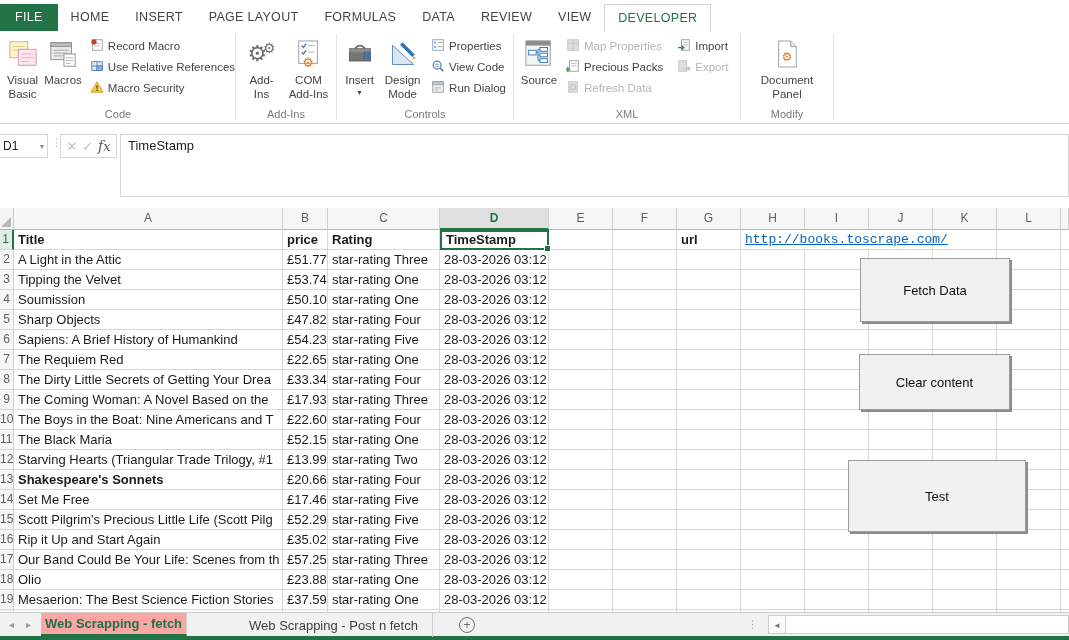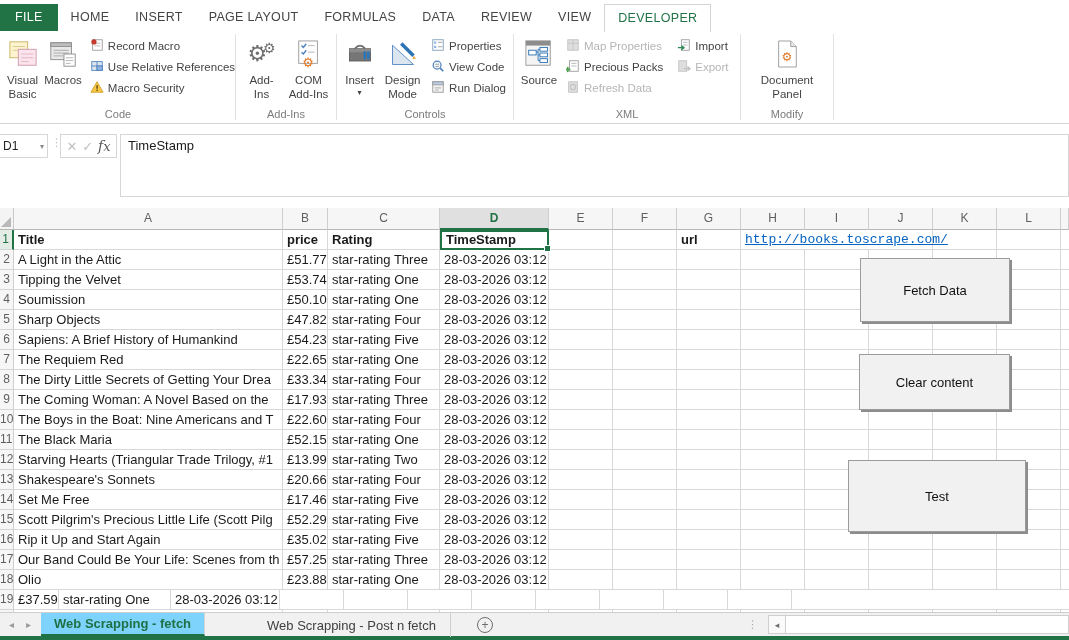--- a/index.html
+++ b/index.html
@@ -58,21 +58,21 @@
   .cell.selcell:after{ content:""; position:absolute; right:-4px; bottom:-4px; width:5px; height:5px; background:#217346; border:1px solid #fff; }
   .cell.linkcell{ overflow:visible; position:relative; z-index:3; color:#0563C1; text-decoration:underline; font-weight:normal;font-family:Liberation Mono, monospace; }
   .cell-filler{ flex:1; border-bottom:1px solid #d8d8d8; }
 
   
   .formbtn{ position:absolute; background:#f1f1f1; border:1px solid #9c9c9c; box-shadow:2px 2px 0 0 #8c8c8c; display:flex; align-items:center; justify-content:center; font-size:13px; color:#111; z-index:10; }
 
   
   .sheetbar{ height:24px; background:#f1f1f1; border-top:1px solid #cfcfcf; display:flex; align-items:stretch; font-size:13px; }
   .nav-arrows{ display:flex; align-items:center; gap:12px; padding:0 10px 0 9px; color:#9b9b9b; font-size:10px; }
-  .stab-active{ background:#7dd3fc; color:#1f7145; font-weight:bold; padding:0 13px; display:flex; align-items:center; border-bottom:2px solid #1f7145; border-right:1px solid #d4d4d4; white-space:nowrap; }
+  .stab-active{ background:#fca5a5; color:#1f7145; font-weight:bold; padding:0 4px; display:flex; align-items:center; border-bottom:2px solid #1f7145; border-right:1px solid #d4d4d4; white-space:nowrap; }
   .stab{ color:#3f3f3f; padding:12px 14px; display:flex; align-items:center; border-right:1px solid #cfcfcf; white-space:nowrap;margin-left:48px; }
   .newsheet{ width:16px; height:16px; border:1px solid #6e6e6e; border-radius:50%; color:#6e6e6e; font-size:12px; line-height:14px; text-align:center; align-self:center; margin-left:26px; }
   .sb-spacer{ flex:1; }
   .sb-dots{ align-self:center; color:#a8a8a8; font-size:11px; margin-right:10px; }
   .hscroll-left{ width:18px; align-self:stretch; border:1px solid #cfcfcf; background:#fafafa; color:#707070; font-size:9px; display:flex; align-items:center; justify-content:center; margin:2px 0; }
   .hscroll-track{ width:283px; background:#fff; border:1px solid #cfcfcf; border-left:none; margin:2px 0; }
 
   .statusbar{ height:4px; background:#217346; }
 </style>
 </head>
@@ -541,21 +541,21 @@
           <div class="cell" style="width: 64px;"></div>
           <div class="cell" style="width: 64px;"></div>
           <div class="cell" style="width: 64px;"></div>
           <div class="cell" style="width: 64px;"></div>
           <div class="cell" style="width: 64px;"></div>
           <div class="cell" style="width: 64px;"></div>
           <div class="cell-filler"></div>
         </div>
         <div class="grid-row">
           <div class="row-hdr">13</div>
-          <div class="cell" style="width: 269px;">Shakespeare's Sonnets</div>
+          <div class="cell" style="width: 269px; font-weight: bold;">Shakespeare's Sonnets</div>
           <div class="cell right" style="width: 45px;">£20.66</div>
           <div class="cell" style="width: 112px;">star-rating Four</div>
           <div class="cell right" style="width: 109px;">28-03-2026 03:12</div>
           <div class="cell" style="width: 64px;"></div>
           <div class="cell" style="width: 64px;"></div>
           <div class="cell" style="width: 64px;"></div>
           <div class="cell" style="width: 64px;"></div>
           <div class="cell" style="width: 64px;"></div>
           <div class="cell" style="width: 64px;"></div>
           <div class="cell" style="width: 64px;"></div>
@@ -637,20 +637,21 @@
           <div class="cell" style="width: 64px;"></div>
           <div class="cell" style="width: 64px;"></div>
           <div class="cell" style="width: 64px;"></div>
           <div class="cell" style="width: 64px;"></div>
           <div class="cell" style="width: 64px;"></div>
           <div class="cell" style="width: 64px;"></div>
           <div class="cell-filler"></div>
         </div>
         <div class="grid-row">
           <div class="row-hdr">19</div>
+          <div class="cell" style="width: 269px;">Mesaerion: The Best Science Fiction Stories</div>
           <div class="cell right" style="width: 45px;">£37.59</div>
           <div class="cell" style="width: 112px;">star-rating One</div>
           <div class="cell right" style="width: 109px;">28-03-2026 03:12</div>
           <div class="cell" style="width: 64px;"></div>
           <div class="cell" style="width: 64px;"></div>
           <div class="cell" style="width: 64px;"></div>
           <div class="cell" style="width: 64px;"></div>
           <div class="cell" style="width: 64px;"></div>
           <div class="cell" style="width: 64px;"></div>
           <div class="cell" style="width: 64px;"></div>

